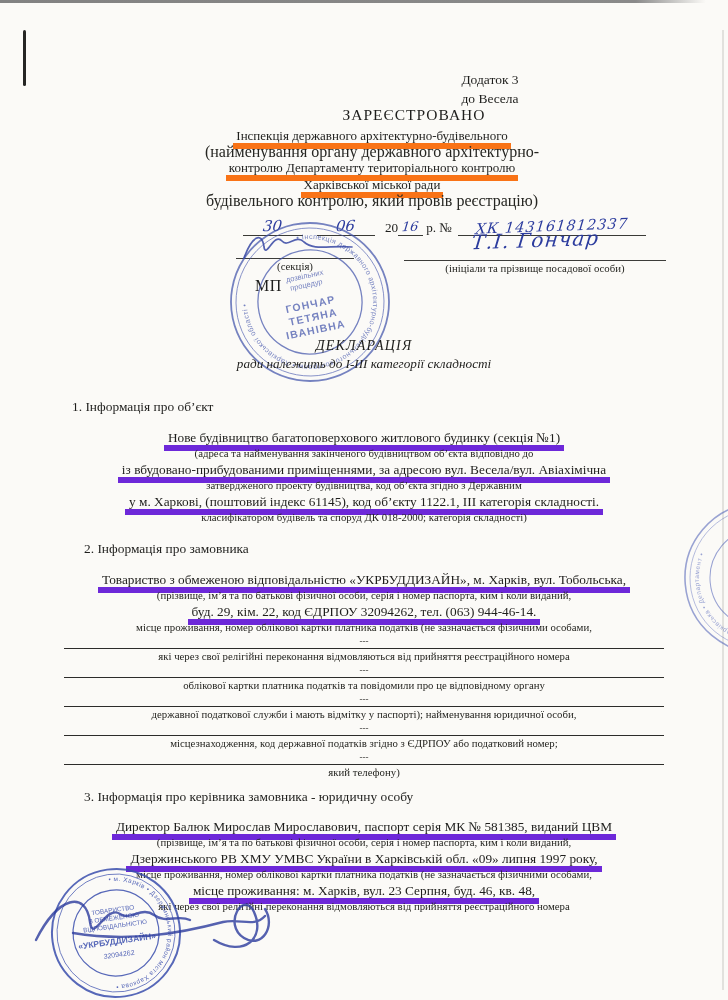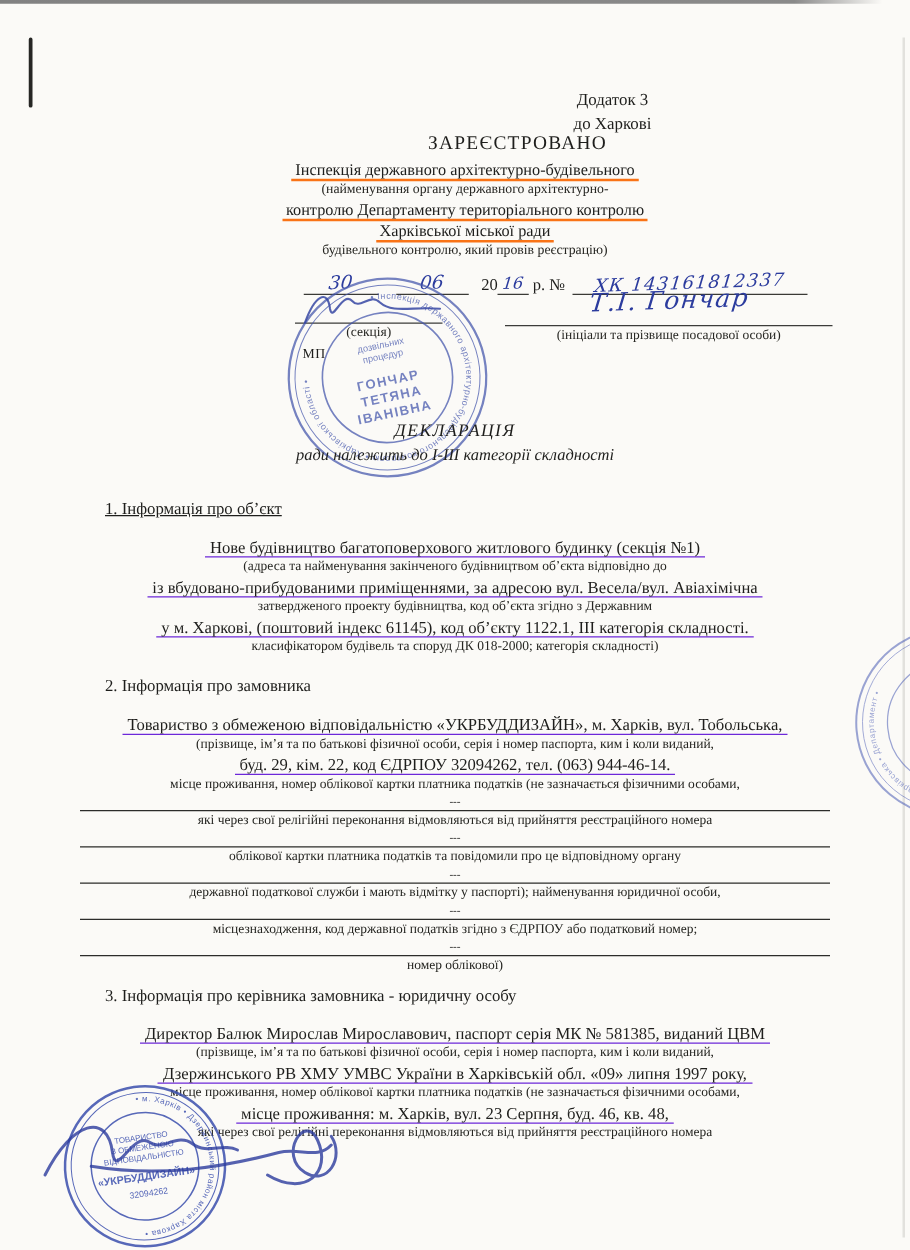--- a/index.html
+++ b/index.html
@@ -7,61 +7,61 @@
         font-family:"Liberation Serif","DejaVu Serif",serif;color:#1e1e1c;}
   .abs{position:absolute;}
   .top-edge{left:0;top:0;width:706px;height:3px;
         background:linear-gradient(to right,#828282 0%,#8a8a8a 90%,rgba(138,138,138,0) 100%);}
   .right-edge{right:4px;top:30px;width:2px;height:960px;background:#e2e1dd;}
   .artifact{left:23px;top:30px;width:3px;height:56px;background:#262624;border-radius:2px;}
   .annex{left:420px;top:70px;width:140px;text-align:center;font-size:13.5px;line-height:19px;}
   .reg{left:112px;top:106px;width:520px;text-align:center;}
   .reg-title{font-size:15.5px;letter-spacing:1px;transform:translateX(42px);margin-bottom:3px;}
   .uline{font-size:13px;line-height:17px;white-space:nowrap;}
-  .uline span{border-bottom:2px solid #f97316;padding:0 3px;}
-  .cap11{font-size:11px;line-height:15px;color:#262622;white-space:nowrap;}
+  .uline span{border-bottom:6px solid #f97316;padding:0 3px;}
+  .cap11{font-size:16px;line-height:15px;color:#262622;white-space:nowrap;}
   .dateline{left:243px;top:217px;display:flex;align-items:flex-end;font-size:13.2px;}
   .dl-seg{display:inline-block;border-bottom:1.2px solid #3a3a36;text-align:center;}
   .hand{display:inline-block;font-style:italic;color:#2c3c9e;
         font-family:"DejaVu Serif",serif;transform:skewX(-8deg) rotate(-2deg);}
   .hand-num{font-size:14.5px;letter-spacing:1px;}
   .sign-left{left:236px;top:242px;width:118px;text-align:center;}
   .wline{height:16px;border-bottom:1.1px solid #3c3c3a;}
   .official{left:404px;top:228px;width:262px;text-align:center;}
   .official .name{height:32px;border-bottom:1.1px solid #3c3c3a;}
   .official .name .hand{font-size:20px;letter-spacing:1px;}
   .cap10{font-size:10.8px;line-height:14px;color:#262622;white-space:nowrap;}
-  .mp{left:242px;top:277px;font-size:11px;letter-spacing:.5px;}
+  .mp{left:255px;top:277px;font-size:16px;letter-spacing:.5px;}
   .title-block{left:0;top:336px;width:728px;text-align:center;font-style:italic;}
   .title-main{font-size:14px;letter-spacing:1.2px;line-height:19px;}
   .title-sub{font-size:13.2px;line-height:17px;}
   .sec-h{font-size:13.4px;}
-  .s1h{left:84px;top:399px;text-decoration:underline;} .s2h{left:84px;top:541px;} .s3h{left:84px;top:789px;}
+  .s1h{left:72px;top:399px;} .s2h{left:84px;top:541px;} .s3h{left:84px;top:789px;}
   .sec-body{width:600px;}
   .s1b{left:64px;top:429px;} .s2b{left:64px;top:571px;} .s3b{left:64px;top:818px;}
   .vline{font-size:13.3px;line-height:17px;text-align:center;white-space:nowrap;}
-  .vline span{border-bottom:1px solid #6d28d9;padding:0 4px;margin-top:26px;}
+  .vline span{border-bottom:6px solid #6d28d9;padding:0 4px;margin-top:26px;}
   .capline{font-size:10.8px;line-height:15px;text-align:center;color:#262622;white-space:nowrap;}
   .dashline{height:13px;border-bottom:1px solid #2c2c2a;text-align:center;
         font-size:9px;line-height:12px;color:#2c2c2a;}
   svg{overflow:visible;}
   .clip{overflow:hidden !important;}
 </style>
 </head>
 <body>
 
 <div class="page">
 
   <div class="abs top-edge"></div>
   <div class="abs right-edge"></div>
   <div class="abs artifact"></div>
 
   <div class="abs annex">
     <div>Додаток 3</div>
-    <div>до Харкові</div>
+    <div>до Весела</div>
   </div>
 
   <div class="abs reg">
     <div class="reg-title">ЗАРЕЄСТРОВАНО</div>
     <div class="uline"><span>Інспекція державного архітектурно-будівельного</span></div>
     <div class="cap11">(найменування органу державного архітектурно-</div>
     <div class="uline"><span>контролю Департаменту територіального контролю</span></div>
     <div class="uline"><span>Харківської міської ради</span></div>
     <div class="cap11">будівельного контролю, який провів реєстрацію)</div>
   </div>
@@ -131,21 +131,21 @@
     <div class="capline">місце проживання, номер облікової картки платника податків (не зазначається фізичними особами,</div>
     <div class="dashline">---</div>
     <div class="capline">які через свої релігійні переконання відмовляються від прийняття реєстраційного номера</div>
     <div class="dashline">---</div>
     <div class="capline">облікової картки платника податків та повідомили про це відповідному органу</div>
     <div class="dashline">---</div>
     <div class="capline">державної податкової служби і мають відмітку у паспорті); найменування юридичної особи,</div>
     <div class="dashline">---</div>
     <div class="capline">місцезнаходження, код державної податків згідно з ЄДРПОУ або податковий номер;</div>
     <div class="dashline">---</div>
-    <div class="capline">номер облікової)</div>
+    <div class="capline">який телефону)</div>
   </div>
 
   <div class="abs sec-h s3h">3. Інформація про керівника замовника - юридичну особу</div>
   <div class="abs sec-body s3b">
     <div class="vline"><span>Директор Балюк Мирослав Мирославович, паспорт серія МК № 581385, виданий ЦВМ</span></div>
     <div class="capline">(прізвище, ім’я та по батькові фізичної особи, серія і номер паспорта, ким і коли виданий,</div>
     <div class="vline"><span>Дзержинського РВ ХМУ УМВС України в Харківській обл. «09» липня 1997 року,</span></div>
     <div class="capline">місце проживання, номер облікової картки платника податків (не зазначається фізичними особами,</div>
     <div class="vline"><span>місце проживання: м. Харків, вул. 23 Серпня, буд. 46, кв. 48,</span></div>
     <div class="capline">які через свої релігійні переконання відмовляються від прийняття реєстраційного номера</div>

